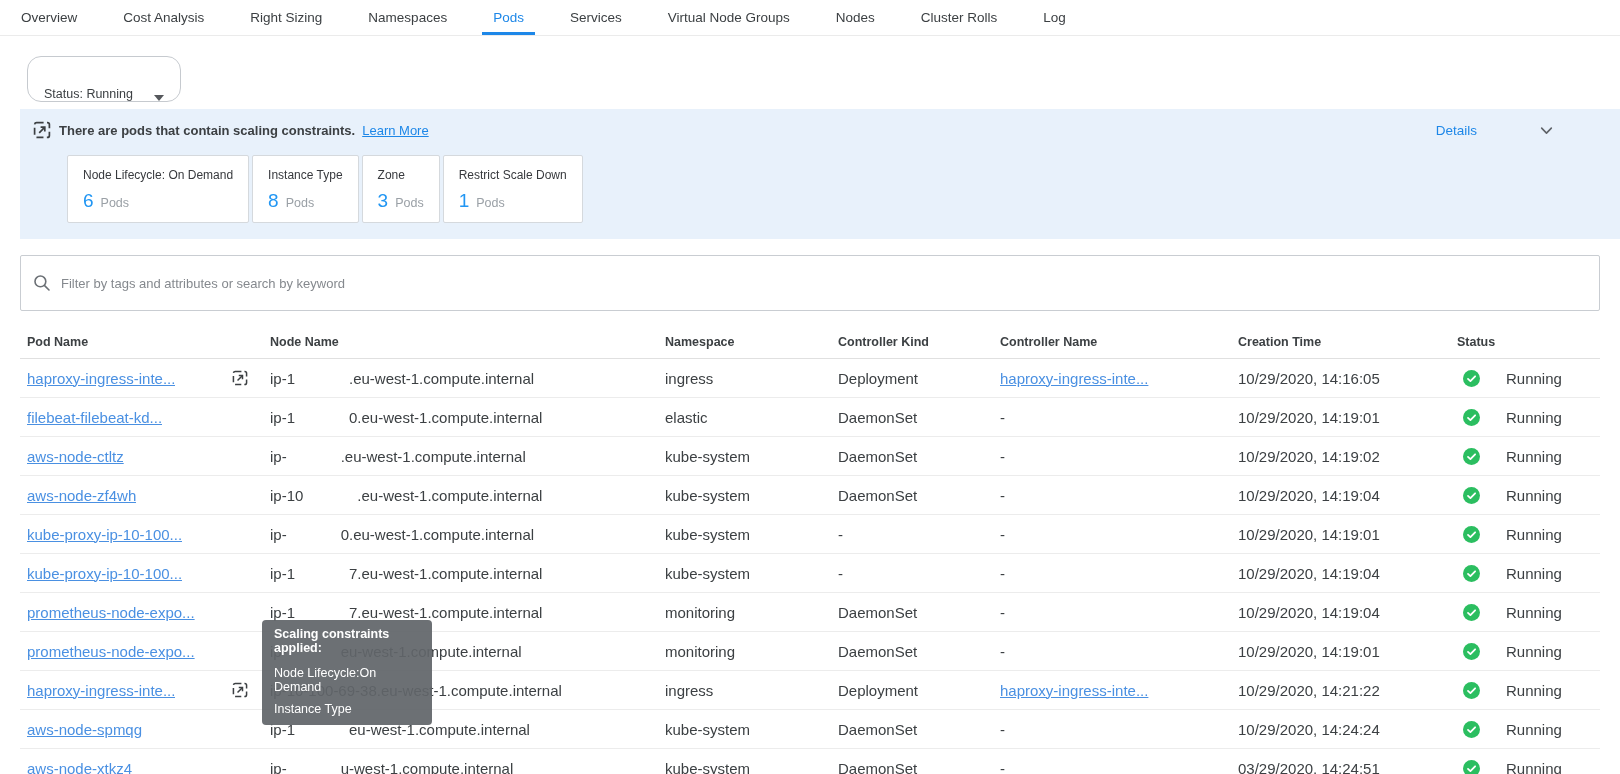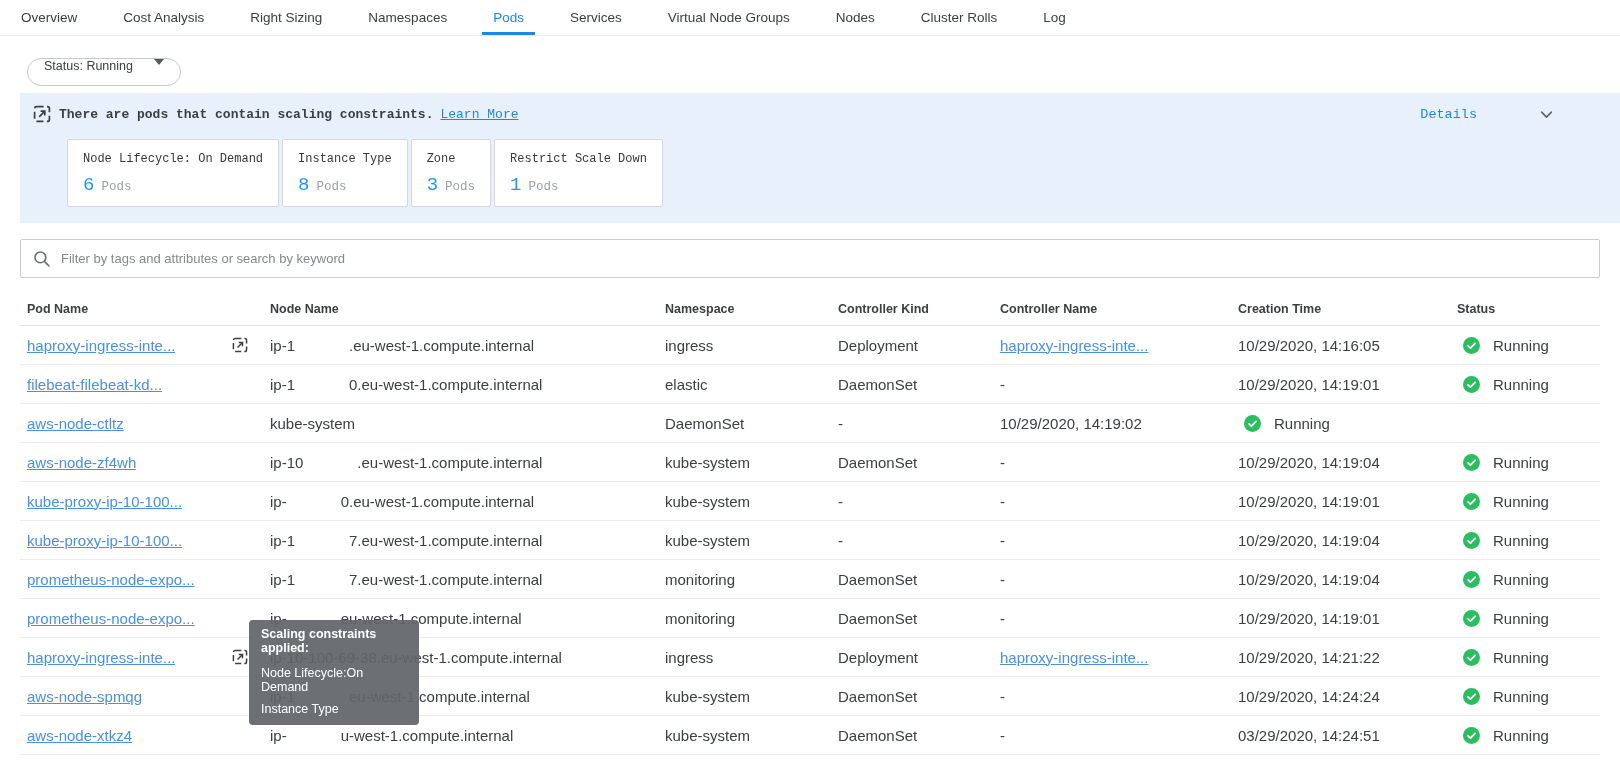--- a/index.html
+++ b/index.html
@@ -9,68 +9,68 @@
   
   .tabbar { height: 36px; border-bottom: 1px solid #ebebeb; display: flex;
     align-items: stretch; padding-left: 10px; }
   .tab { display: flex; align-items: center; padding: 0 11px; margin-right: 24px;
     font-size: 13.5px; color: #3c4043; cursor: pointer; border-bottom: 3px solid transparent;
     padding-top: 3px; white-space: nowrap; }
   .tab.active { color: #1d87e8; border-bottom-color: #1d87e8; }
 
   
   .filter-row { margin: 20px 0 0 27px; }
-  .pill { display: inline-flex; align-items: flex-start; justify-content: space-between;
-    width: 154px; height: 28px; border: 1px solid #c6cacf; border-radius: 14px;
+  .pill { display: inline-flex; align-items: flex-end; justify-content: space-between;
+    width: 154px; height: 46px; border: 1px solid #c6cacf; border-radius: 14px;
     background: #fff; padding: 0 16px; font-size: 12.5px; color: #3c4043;
     font-family: inherit; cursor: pointer; }
   .tri { width: 0; height: 0; border-left: 5px solid transparent;
     border-right: 5px solid transparent; border-top: 6px solid #55585c; }
 
   
-  .banner { margin: 7px 0 0 20px; background: #e8f1fb; padding: 10px 14px 16px 13px; font-family: Liberation Mono, monospace; }
+  .banner { margin: 7px 0 0 20px; background: #e8f1fb; padding: 10px 14px 16px 13px; }
   .banner-top { display: flex; align-items: center; height: 22px; }
   .cicon { display: inline-flex; margin-right: 8px; }
   .banner-msg { font-size: 13px; font-weight: 700; color: #3c4043; }
   .learn { font-size: 13px; color: #1d87e8; text-decoration: underline; margin-left: 7px; cursor: pointer; }
   .spacer { flex: 1; }
   .details { font-size: 13.5px; color: #1d87e8; cursor: pointer; margin-right: 62px; text-decoration: none; }
   .chev { display: inline-flex; margin-right: 52px; cursor: pointer; }
   .cards { display: flex; gap: 3px; margin: 14px 0 0 34px; }
   .card { background: #fff; border: 1px solid #d5d9dd; border-radius: 2px;
     padding: 12px 15px 10px 15px; cursor: pointer; }
   .card-title { font-size: 12px; font-weight: 500; color: #37393d; white-space: nowrap; }
   .card-count { margin-top: 8px; display: flex; align-items: baseline; }
   .count { color: #2196f3; font-size: 19px; }
   .unit { color: #9aa0a6; font-size: 12.5px; margin-left: 7px; }
 
   
-  .searchbar { margin: 16px 20px 0 20px; height: 39px; border: 1px solid #c9cdd2;
+  .searchbar { margin: 16px 20px 0 20px; height: 56px; border: 1px solid #c9cdd2;
     border-radius: 2px; display: flex; align-items: center; padding: 0 12px; gap: 10px; }
   .searchbar input { border: none; outline: none; flex: 1; font-size: 13px;
     font-family: inherit; color: #3c4043; background: transparent; }
   .searchbar input::placeholder { color: #85898e; }
 
   
   .table { margin: 0 20px; }
   .grid { display: grid; grid-template-columns: 243px 395px 173px 162px 238px 219px 1fr;
     align-items: center; padding-left: 7px; }
   .thead { height: 48px; padding-top: 14px; border-bottom: 1px solid #e0e0e0;
     font-size: 12.5px; font-weight: 600; color: #3c4043; }
   .trow { height: 39px; border-bottom: 1px solid #ececec; font-size: 15px; color: #3c4043; }
   .pod-cell { display: flex; align-items: center; justify-content: space-between; padding-right: 22px; }
   .pod-link, .ctrl-link { color: #4a90e2; text-decoration: underline; cursor: pointer;
     white-space: nowrap; overflow: hidden; }
   .redact { display: inline-block; width: 54px; }
   .node-cell { white-space: nowrap; overflow: hidden; }
-  .status-cell { display: flex; align-items: center; gap: 13px; padding-left: 6px; }
+  .status-cell { display: flex; align-items: center; gap: 26px; padding-left: 6px; }
   .check { display: inline-flex; }
 
   
-  .tooltip { position: absolute; left: 249px; top: 620px; width: 170px;
+  .tooltip { position: absolute; left: 262px; top: 620px; width: 170px;
     background: rgba(97,101,105,0.93); color: #fff; border-radius: 4px;
     padding: 7px 12px 9px 12px; font-size: 12.5px; z-index: 10; }
   .tt-title { font-weight: 600; margin-bottom: 11px; }
   .tt-line { font-weight: 500; margin-bottom: 8px; }
   .tt-line:last-child { margin-bottom: 0; }
 </style>
 </head>
 <body>
 
 <nav class="tabbar">
@@ -207,20 +207,21 @@
               <path d="M5 8.9 L7.4 11.1 L12.1 6.3" stroke="#fff" stroke-width="1.8" fill="none" stroke-linecap="round" stroke-linejoin="round"></path>
             </svg>
           </span>
           <span>Running</span>
         </div>
       </div>
       <div class="grid trow">
         <div class="pod-cell">
           <a class="pod-link">aws-node-ctltz</a>
         </div>
+        <div class="node-cell"><span>ip-</span><span class="redact"></span><span>.eu-west-1.compute.internal</span></div>
         <div>kube-system</div>
         <div>DaemonSet</div>
         <div>-</div>
         <div>10/29/2020, 14:19:02</div>
         <div class="status-cell">
           <span class="check">
             <svg width="17" height="17" viewBox="0 0 17 17">
               <circle cx="8.5" cy="8.5" r="8.5" fill="#2bbe60"></circle>
               <path d="M5 8.9 L7.4 11.1 L12.1 6.3" stroke="#fff" stroke-width="1.8" fill="none" stroke-linecap="round" stroke-linejoin="round"></path>
             </svg>

